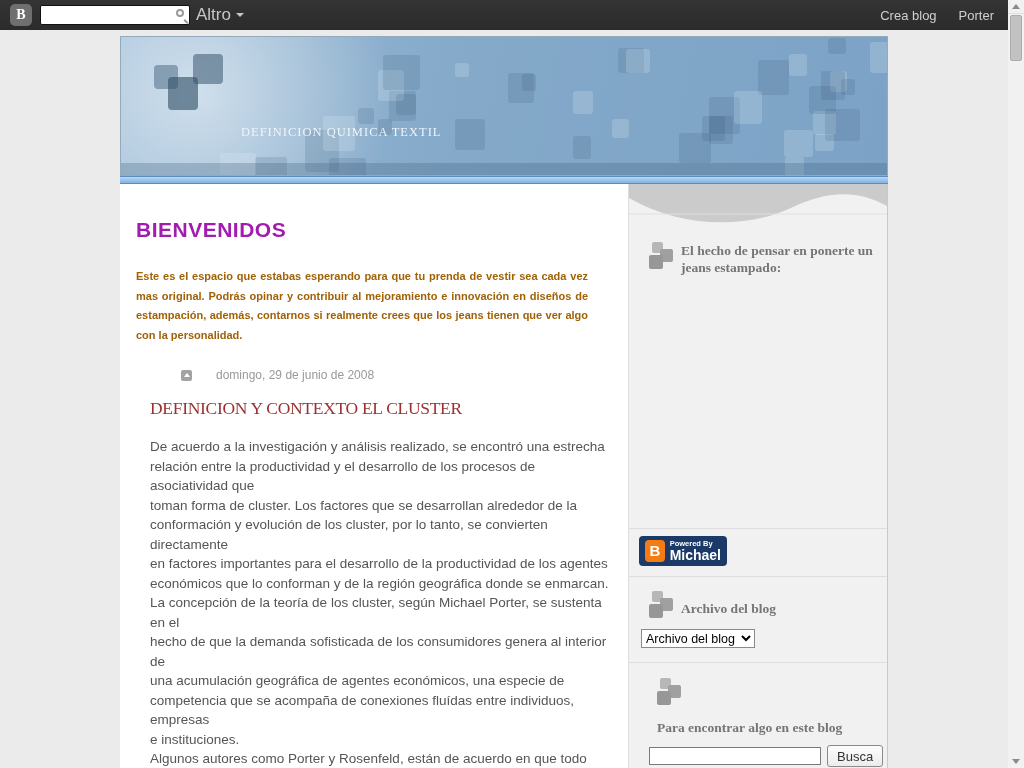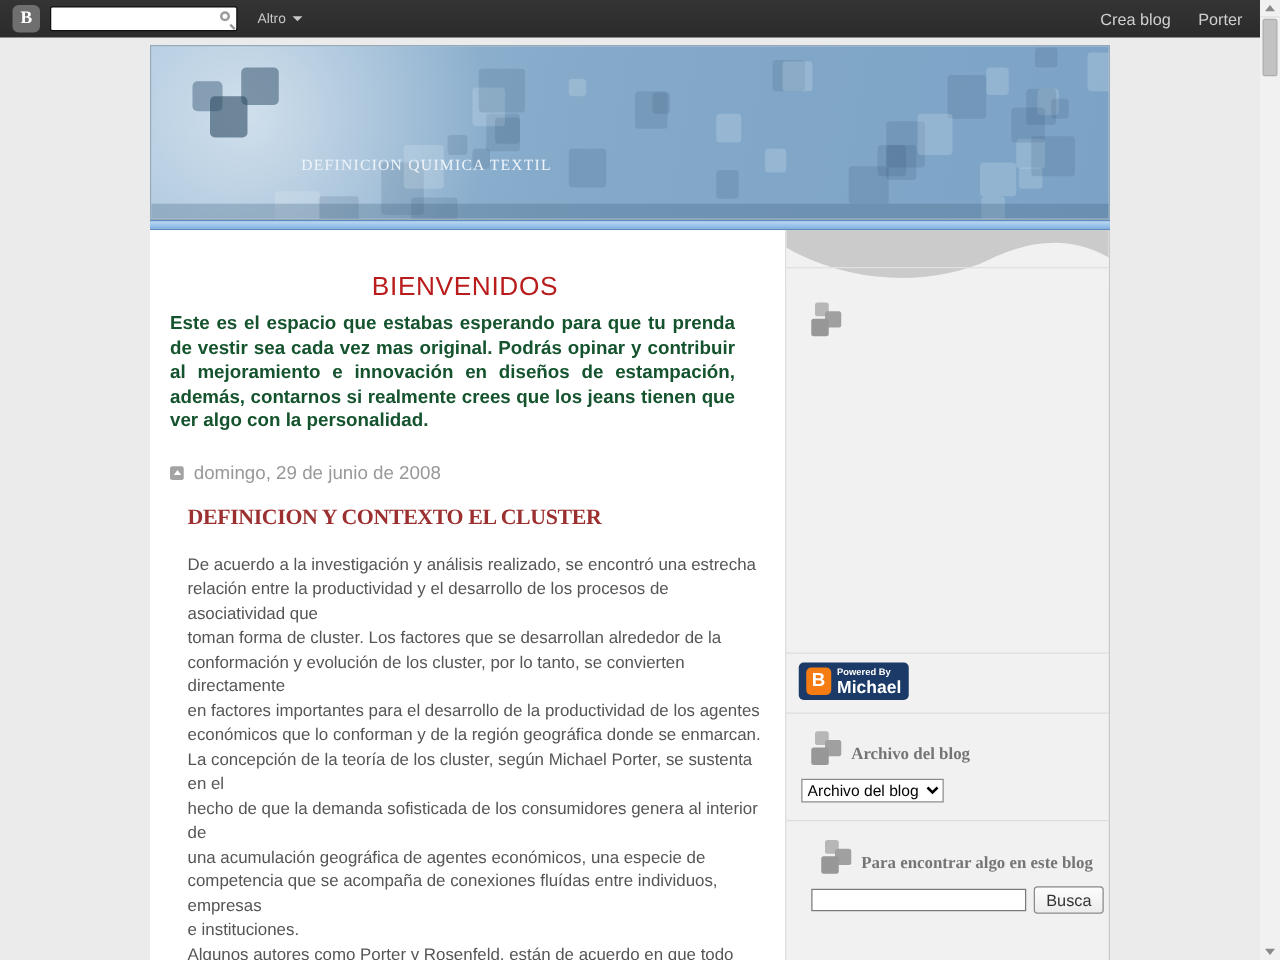--- a/index.html
+++ b/index.html
@@ -12,21 +12,21 @@
   .nb-logo { width:22px; height:22px; margin-left:10px; background:#6f6f6f; border-radius:5px;
              color:#fff; font-weight:bold; font-size:14px; text-align:center; line-height:22px;
              font-family:"Liberation Serif", serif; }
   .nb-search { position:relative; margin-left:8px; }
   .nb-search input { width:150px; height:20px; border:1px solid #111; border-radius:2px;
                      background:#fff; padding:0 22px 0 6px; font-size:12px; outline:none; }
   .lens { position:absolute; right:6px; top:4px; width:8px; height:8px; border:2px solid #9b9b9b;
           border-radius:50%; }
   .lens::after { content:""; position:absolute; left:7px; top:8px; width:2px; height:5px;
                  background:#9b9b9b; transform:rotate(-45deg); }
-  .nb-menu { margin-left:16px; color:#c7c7c7; font-size:11px; display:flex; align-items:center; gap:5px; cursor:pointer;}
+  .nb-menu { margin-left:6px; color:#c7c7c7; font-size:17px; display:flex; align-items:center; gap:5px; cursor:pointer;}
   .caret { width:0; height:0; border-left:4px solid transparent; border-right:4px solid transparent;
            border-top:4px solid #c7c7c7; }
   .nb-right { margin-left:auto; margin-right:14px; display:flex; gap:22px; }
   .nb-right span { color:#cfcfcf; font-size:13px; cursor:pointer; }
 
   
   .scrollbar { position:absolute; right:0; top:0; width:16px; height:768px; background:#f1f1f1; z-index:40; }
   .sb-btn { width:16px; height:14px; display:flex; align-items:center; justify-content:center; }
   .sb-up { border-bottom:1px solid #e0e0e0; }
   .sb-down { position:absolute; bottom:0; }
@@ -63,30 +63,30 @@
   .blue-strip { height:8px; border-top:1px solid #5d8cc0; border-bottom:1px solid #5d8cc0;
                 background:linear-gradient(#bcd8f2,#7fb2e4); }
 
   
   .content { display:flex; min-height:584px; background:#fff; }
   .main { width:508px; padding:34px 20px 0 16px; }
   .sidebar { width:260px; min-height:584px; background:#f1f1f1; border-left:1px solid #ddd;
              border-right:1px solid #c9c9c9; position:relative; }
 
   
-  .welcome-title { font-size:21px; font-weight:normal; color:#b91c1c; letter-spacing:.5px;text-align:center; }
-  .welcome-text { margin-top:7px; width:452px; font-size:15px; font-weight:bold; color:#14532d;
+  .welcome-title { font-size:21px; font-weight:bold; color:#a21caf; letter-spacing:.5px; }
+  .welcome-text { margin-top:25px; width:452px; font-size:11px; font-weight:bold; color:#a16207;
                   line-height:19.5px; text-align:justify; }
-  .date-line { margin-top:23px; display:flex; align-items:center; gap:8px; color:#999; font-size:15px; }
+  .date-line { margin-top:23px; display:flex; align-items:center; gap:24px; color:#999; font-size:12px;margin-left:45px; }
   .ts-icon { width:11px; height:11px; background:#a3a3a3; border-radius:2px; position:relative; }
   .ts-icon::after { content:""; position:absolute; left:3px; top:3px; width:0; height:0;
                     border-left:3px solid transparent; border-right:3px solid transparent;
                     border-bottom:4px solid #fff; }
   .post { margin:16px 0 0 14px; }
-  .post-title { font-family:"Liberation Serif", serif; font-weight:bold; font-size:17.5px;
+  .post-title { font-family:"Liberation Serif", serif; font-weight:normal; font-size:17.5px;
                 color:var(--post_title_red,#9c3030); letter-spacing:-0.3px; cursor:pointer; }
   .post-body { margin-top:18px; width:478px; font-size:13.5px; color:#555; line-height:19.5px;
                white-space:pre-line; }
 
   
   .wave { display:block; width:100%; height:48px; }
   .widget-head { display:flex; gap:8px; padding-left:20px; margin-top:10px; }
   .sq-icon { position:relative; width:24px; height:28px; flex:0 0 24px; }
   .sq-icon i { position:absolute; border-radius:2px; }
   .sq-icon .a { width:11px; height:11px; left:3px; top:0;  background:#b7b7b7; }
@@ -234,20 +234,21 @@
         <path d="M0,0 H260 V22 C 228,4 196,8 163,24 C 118,45 52,44 0,14 Z" fill="#cbcbcb"></path>
         <line x1="0" y1="30" x2="260" y2="30" stroke="#e0e0e0" stroke-width="1"></line>
       </svg>
 
       <div class="widget-head">
         <span class="sq-icon">
             <i class="a"></i>
             <i class="b"></i>
             <i class="c"></i>
           </span>
+        <span class="widget-title">El hecho de pensar en ponerte un jeans estampado:</span>
       </div>
       <div class="poll-space"></div>
 
       <div class="divider"></div>
       <div class="badge-block">
         <div class="badge">
           <span class="badge-b">B</span>
           <span class="badge-txt">
             <span class="badge-top">Powered By</span>
             <span class="badge-name">Michael</span>
@@ -265,21 +266,21 @@
             </span>
           <span class="widget-title" style="padding-top:9px;">Archivo del blog</span>
         </div>
         <select class="archive-select">
           <option>Archivo del blog</option>
         </select>
       </div>
 
       <div class="divider"></div>
       <div class="find-block">
-        <div class="widget-head" style="margin-top:2px; padding-left:28px;">
+        <div class="widget-head" style="margin-top:2px; padding-left:28px;flex-direction:column;">
           <span class="sq-icon">
               <i class="a"></i>
               <i class="b"></i>
               <i class="c"></i>
             </span>
           <span class="widget-title" style="padding-top:9px; width:200px;">Para encontrar algo en este blog</span>
         </div>
         <div class="find-row">
           <input type="text" value="" style="">
           <button>Busca</button>

